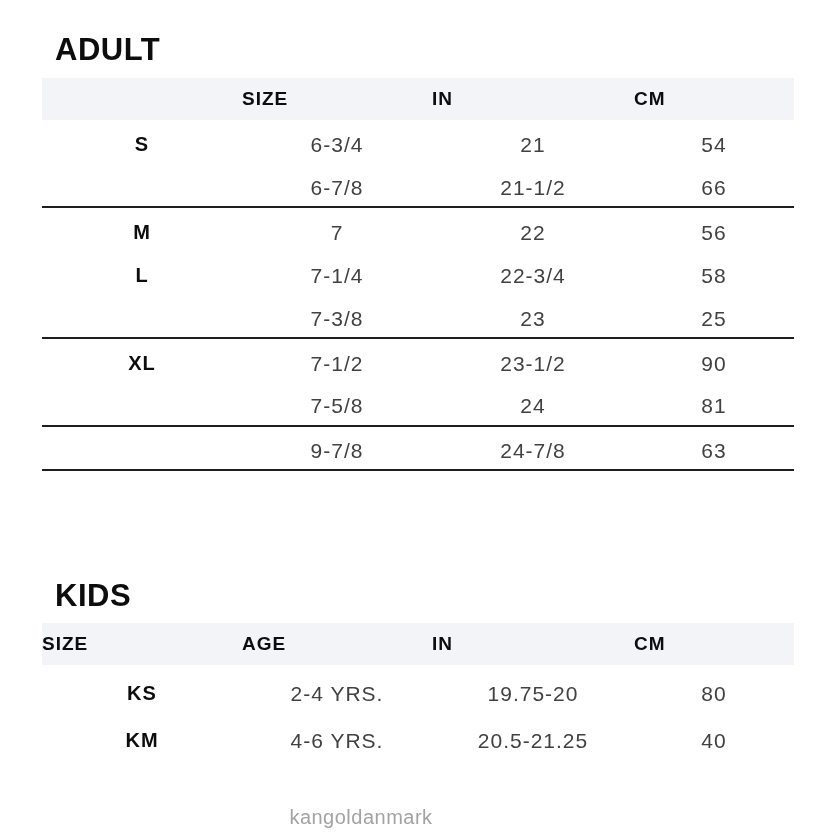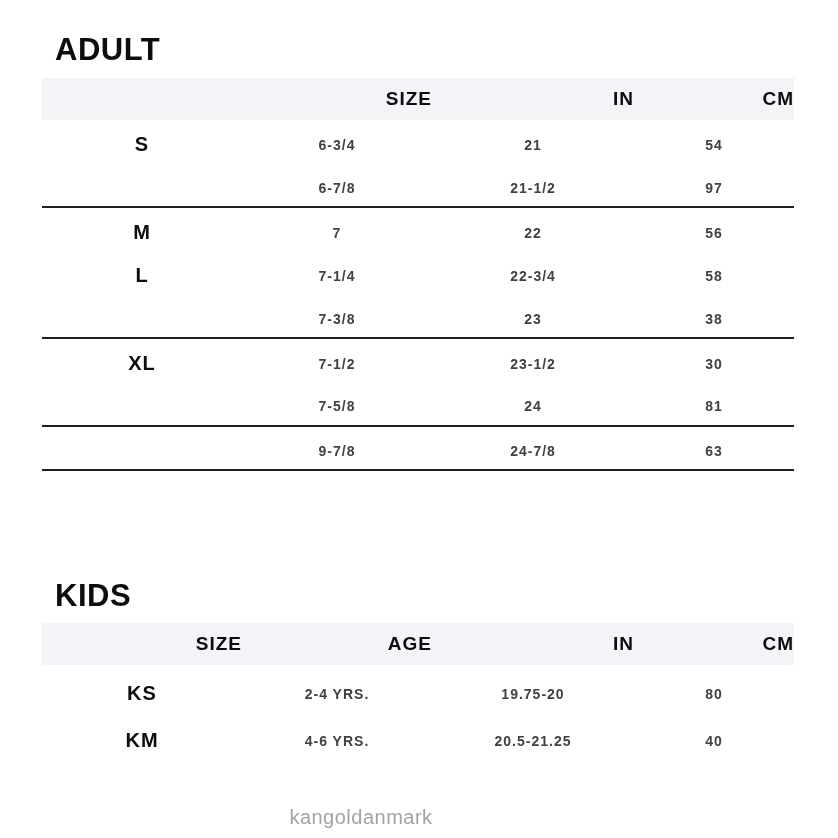--- a/index.html
+++ b/index.html
@@ -35,28 +35,28 @@
   #adult-table { top: 78px; }
   #kids-table  { top: 623px; }
 
   .size-table thead tr { height: 42px; }
   .size-table thead th {
     background: var(--header-band, #f2f4f8);
     font-size: 19px;
     font-weight: 800;
     letter-spacing: 1px;
     color: var(--heading-text, #0d0d0d);
-    text-align: right;
+    text-align: left;
     padding: 0;
   }
 
   .size-table td {
     text-align: center;
-    font-size: 14px;
-    font-weight: 700;
+    font-size: 21px;
+    font-weight: 400;
     letter-spacing: 1px;
     color: var(--value-text, #414141);
     vertical-align: middle;
     padding: 0;
   }
   .size-table td.lbl {
     font-weight: 800;
     font-size: 20px;
     letter-spacing: 1px;
     color: var(--label-text, #0d0d0d);
@@ -109,45 +109,45 @@
       <tr>
         <td class="lbl">S</td>
         <td>6-3/4</td>
         <td>21</td>
         <td>54</td>
       </tr>
       <tr class="group-end">
         <td class="lbl"></td>
         <td>6-7/8</td>
         <td>21-1/2</td>
-        <td>97</td>
+        <td>66</td>
       </tr>
       <tr>
         <td class="lbl">M</td>
         <td>7</td>
         <td>22</td>
         <td>56</td>
       </tr>
       <tr>
         <td class="lbl">L</td>
         <td>7-1/4</td>
         <td>22-3/4</td>
         <td>58</td>
       </tr>
       <tr class="group-end">
         <td class="lbl"></td>
         <td>7-3/8</td>
         <td>23</td>
-        <td>38</td>
+        <td>25</td>
       </tr>
       <tr>
         <td class="lbl">XL</td>
         <td>7-1/2</td>
         <td>23-1/2</td>
-        <td>30</td>
+        <td>90</td>
       </tr>
       <tr class="group-end">
         <td class="lbl"></td>
         <td>7-5/8</td>
         <td>24</td>
         <td>81</td>
       </tr>
       <tr class="group-end">
         <td class="lbl"></td>
         <td>9-7/8</td>

